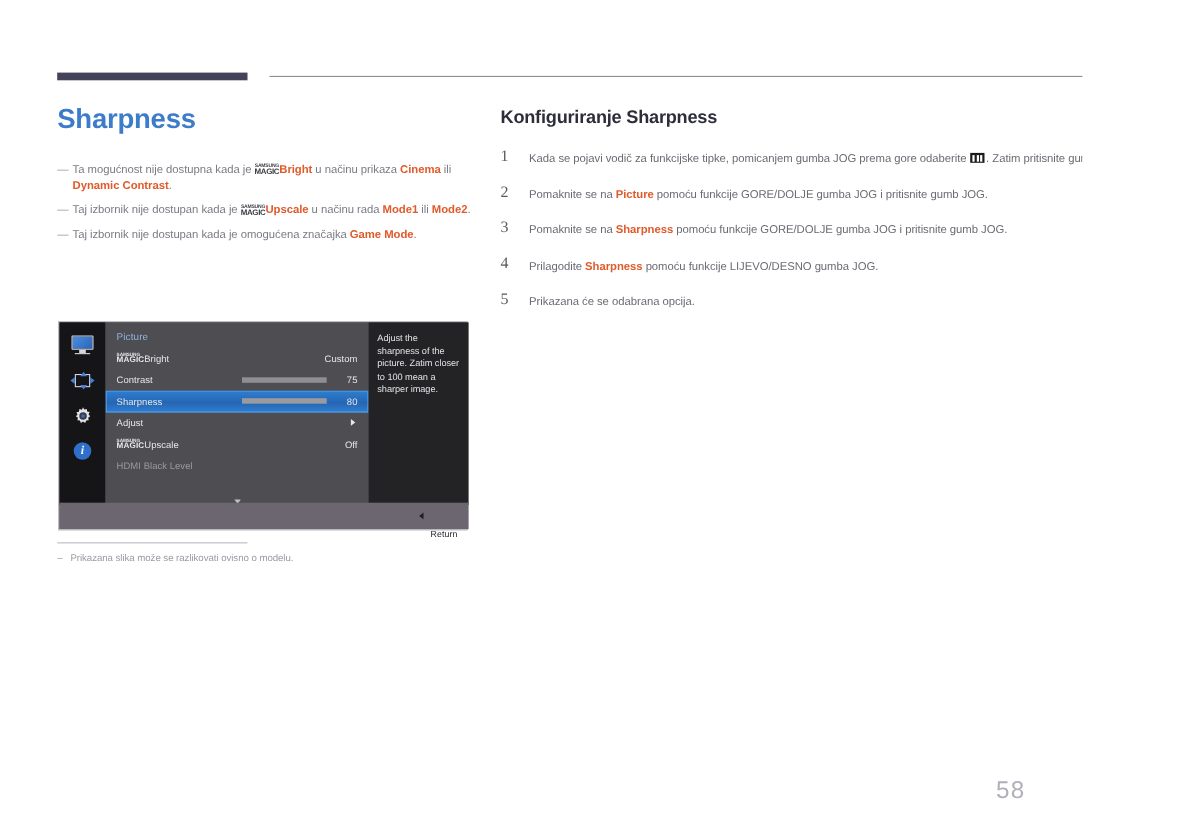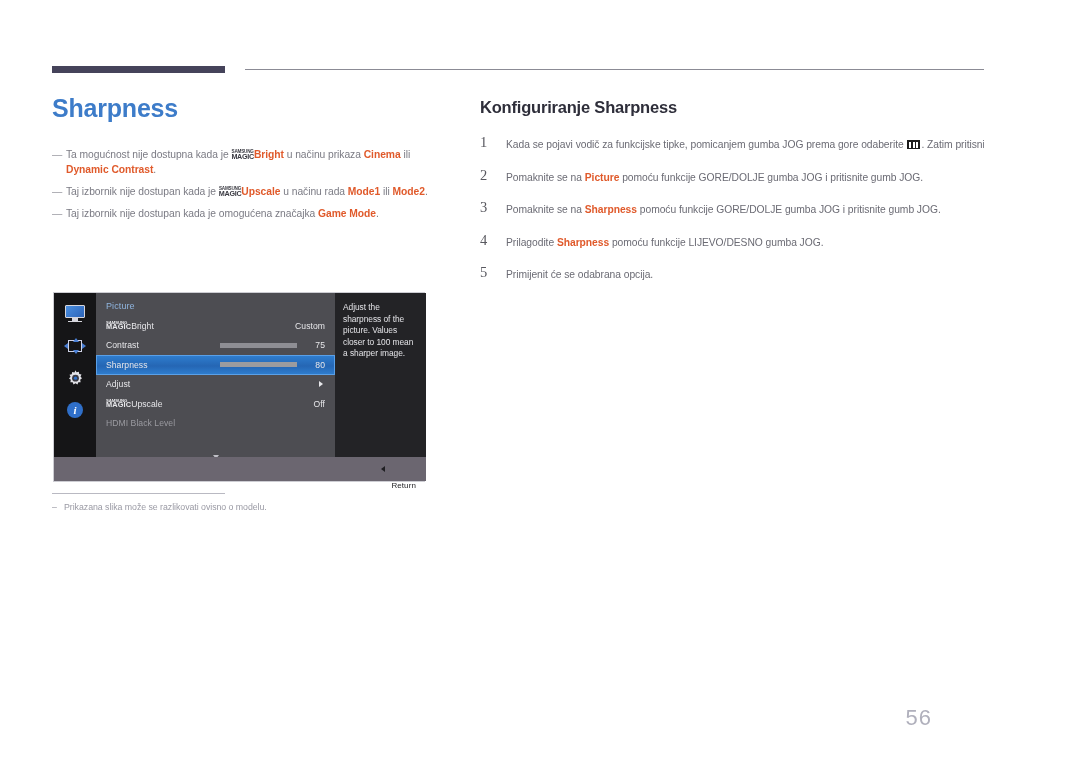--- a/index.html
+++ b/index.html
@@ -237,21 +237,21 @@
   }
   .footnote {
     position:absolute; left:52px; top:502px;
     font-size: 8.8px; color:#9a9aa4; letter-spacing:-0.05px;
     padding-left: 12px;
   }
   .footnote .d { position:absolute; left:0; top:0; }
 
   
   .right-col {
-    position:absolute; left:480px; top:98px;
+    position:absolute; left:455px; top:98px;
     width: 572px;
   }
   .r-title {
     font-size: 16.5px; font-weight: bold; color:#2e2e3a;
     margin:0 0 20px 0; letter-spacing:-0.2px;
   }
   .step {
     position:relative;
     padding-left: 26px;
     margin-bottom: 17.5px;
@@ -383,21 +383,21 @@
 
         <div class="orow dim">
           <span class="lbl">HDMI Black Level</span>
         </div>
 
       </div>
 
       <div class="osd-scrolldown"><i></i></div>
     </div>
 
-    <div class="osd-help">Adjust the sharpness of the picture. Values closer to 100 mean a sharper image.</div>
+    <div class="osd-help">Adjust the sharpness of the picture. Zatim closer to 100 mean a sharper image.</div>
 
     <div class="osd-bottom">
       <span class="bk"></span>
       <span class="ret">Return</span>
     </div>
   </div>
 
   <div class="foot-rule"></div>
   <div class="footnote">
     <span class="d">–</span><span>Prikazana slika može se razlikovati ovisno o modelu.</span>
@@ -416,19 +416,19 @@
 
     <div class="step">
       <span class="num">3</span><span>Pomaknite se na </span><b class="kw">Sharpness</b><span> pomoću funkcije GORE/DOLJE gumba JOG i pritisnite gumb JOG.</span>
     </div>
 
     <div class="step">
       <span class="num">4</span><span>Prilagodite </span><b class="kw">Sharpness</b><span> pomoću funkcije LIJEVO/DESNO gumba JOG.</span>
     </div>
 
     <div class="step">
-      <span class="num">5</span><span>Primijenit će se odabrana opcija.</span>
+      <span class="num">5</span><span>Prikazana će se odabrana opcija.</span>
     </div>
   </div>
 
-  <div class="pageno">56</div>
+  <div class="pageno">58</div>
 
 </div>
 
 </body></html>

